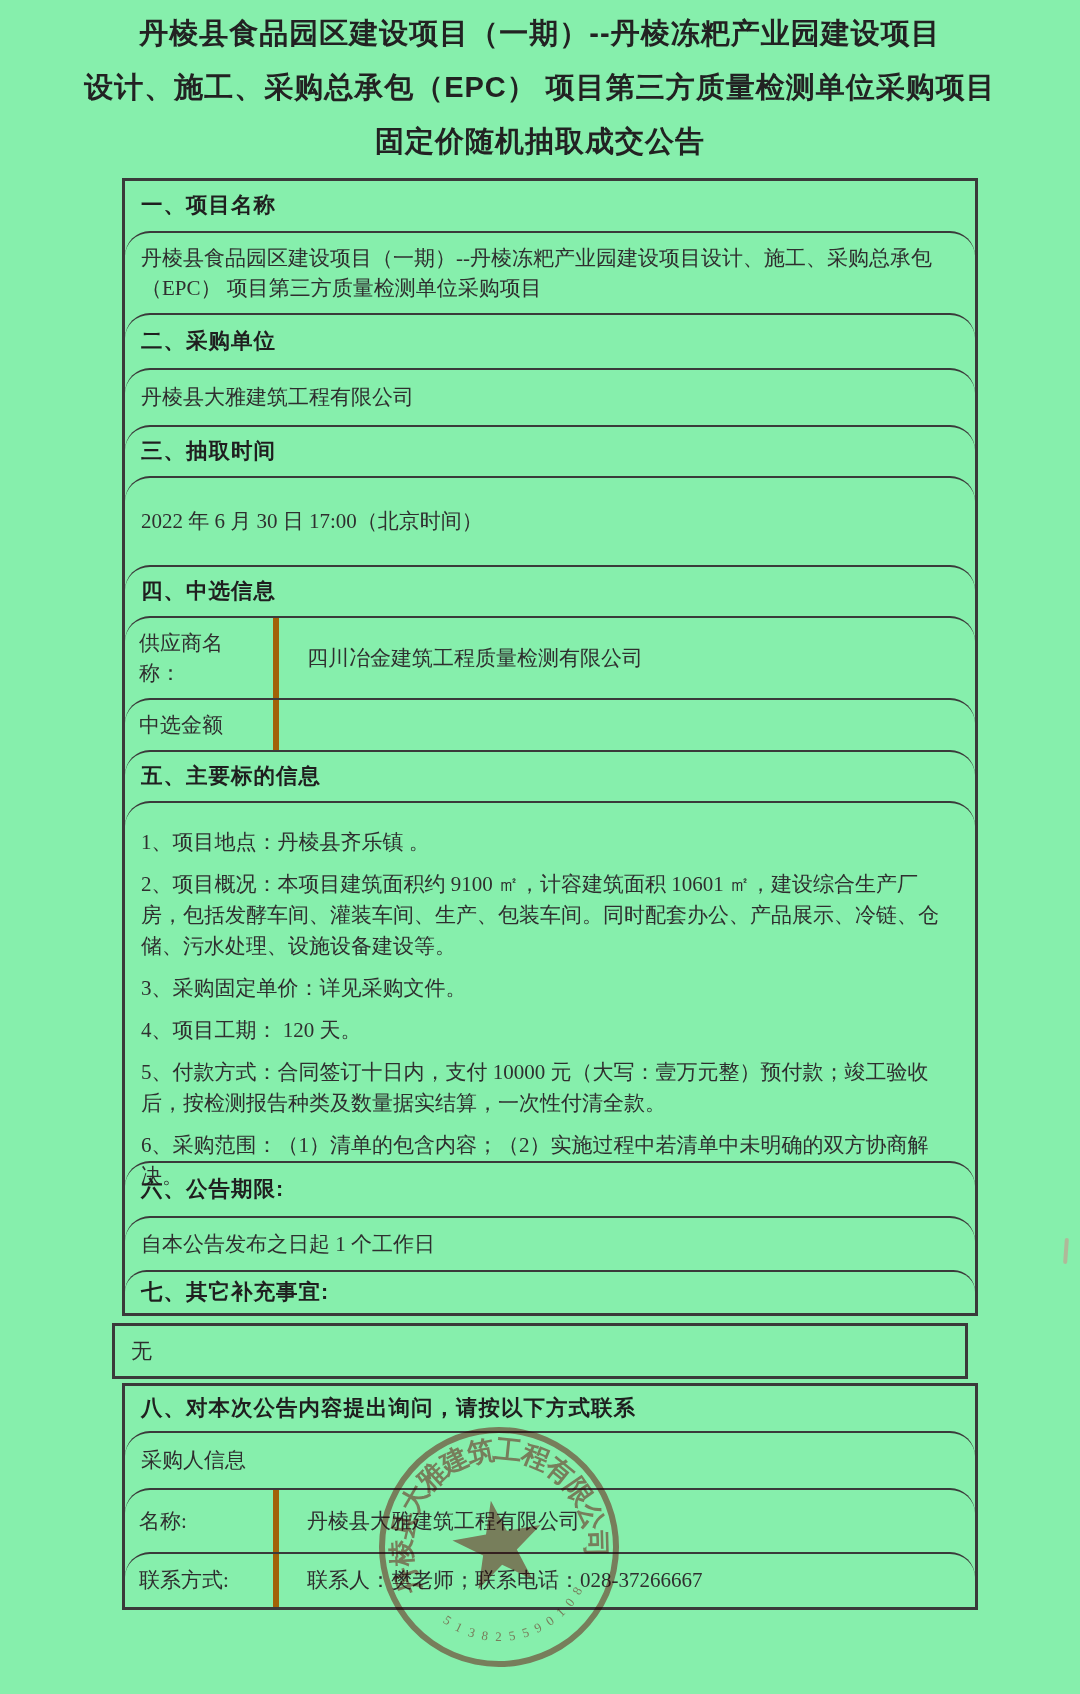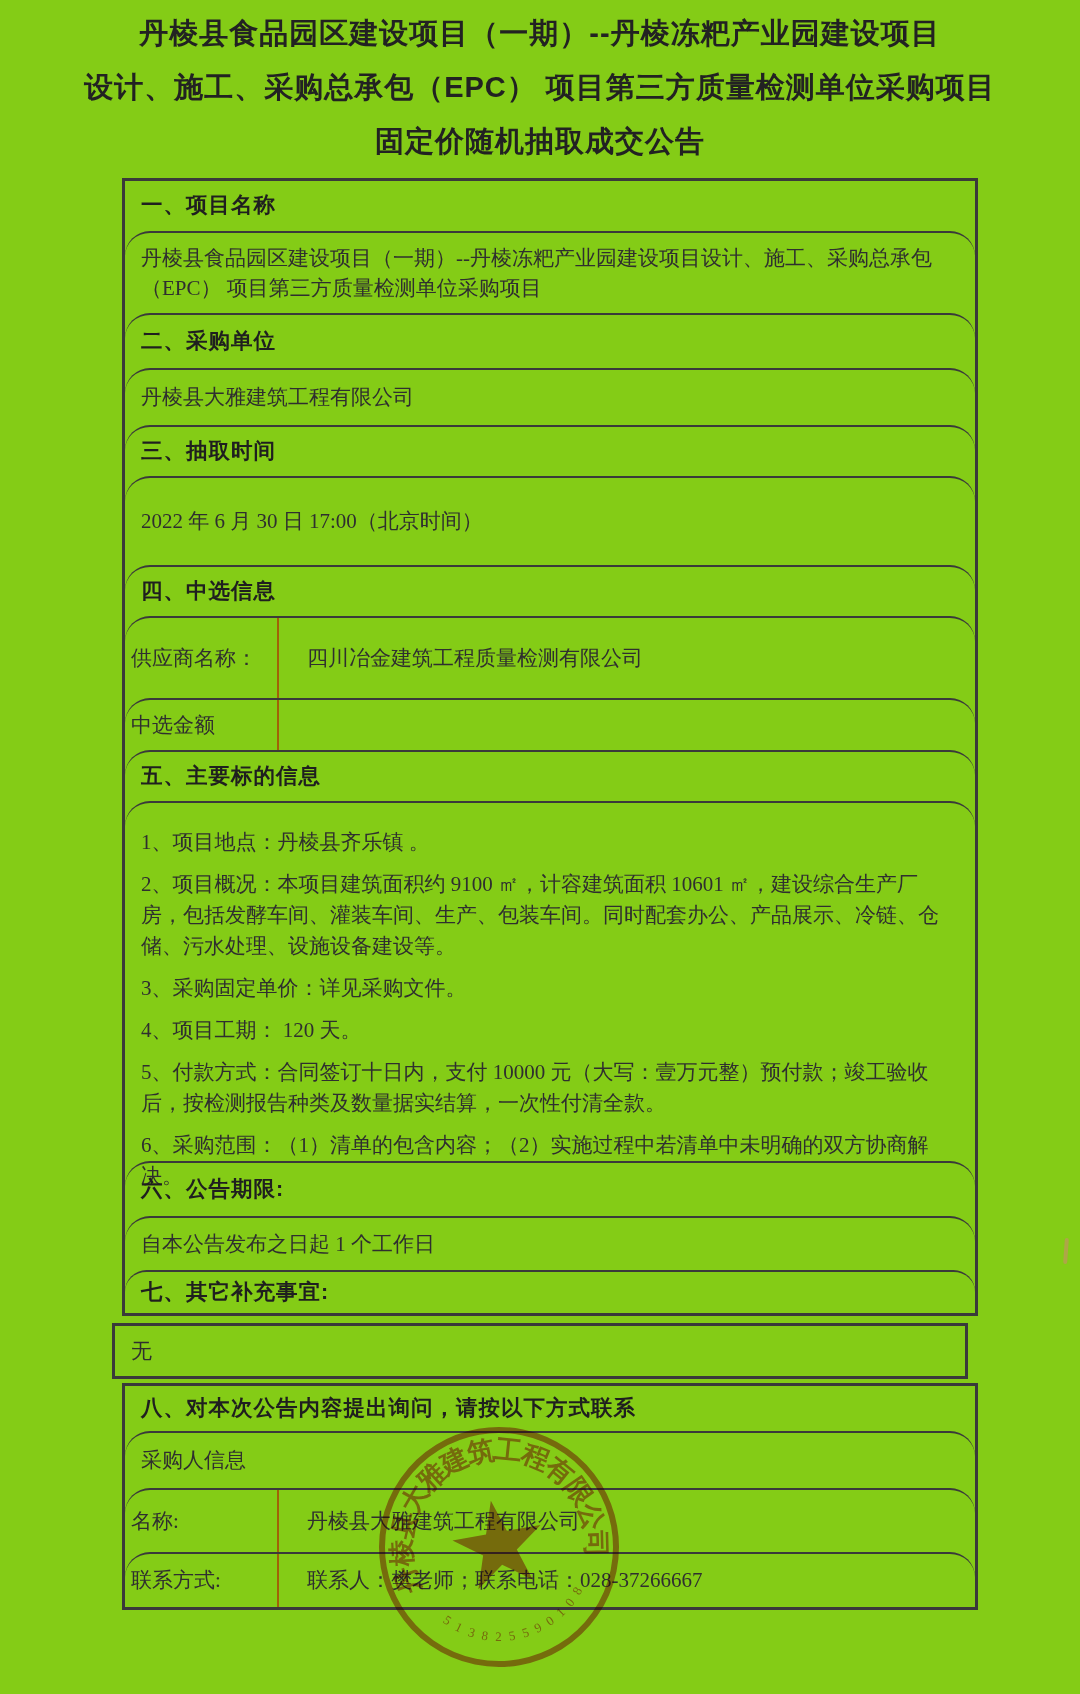--- a/index.html
+++ b/index.html
@@ -1,18 +1,18 @@
 <!DOCTYPE html>
 <html><head>
 <meta charset="utf-8">
 <style>
   html,body{margin:0;padding:0;background:#e9e7e3;}
   .page{
     position:relative;width:1080px;height:1694px;margin:0 auto;
-    background:#84cc16;overflow:hidden;
+    background:#86efac;overflow:hidden;
     font-family:"Liberation Serif","DejaVu Serif",serif;color:#2f2f2f;
   }
   .title{
     position:absolute;top:6px;left:0;width:100%;text-align:center;
     font-family:"Liberation Sans","DejaVu Sans",sans-serif;
     font-weight:700;font-size:29px;color:#222;letter-spacing:1px;
   }
   .title div{line-height:54px;}
   .tbl{
     position:absolute;left:122px;width:856px;
@@ -24,22 +24,22 @@
     display:flex;align-items:center;
     padding:0 16px;font-size:21px;line-height:1.45;border-radius:25px;
   }
   .row.first{border-top:none;}
   .hrow{
     font-family:"Liberation Sans","DejaVu Sans",sans-serif;
     font-weight:700;font-size:21.5px;color:#1f1f1f;letter-spacing:1px;
   }
   .twocol{padding:0;align-items:stretch;}
   .twocol .lab{
-    width:154px;box-sizing:border-box;border-right:2px solid #a16207;
-    display:flex;align-items:center;padding:0 6px;flex:0 0 154px;
+    width:154px;box-sizing:border-box;border-right:6px solid #a16207;
+    display:flex;align-items:center;padding:0 14px;flex:0 0 154px;
   }
   .twocol .val{flex:1;display:flex;align-items:center;padding:0 28px;}
   .items{display:block;padding:13px 16px;}
   .items .item{margin:11px 0;line-height:31px;font-size:21px;}
   
   .rh50{height:50px}.rh82{height:82px}.rh55{height:55px}.rh57{height:57px}
   .rh51{height:51px}.rh89{height:89px}.rh52{height:52px}.rh360{height:360px}
   .rh54{height:54px}.rh43{height:43px}.rh45{height:45px}.rh56{height:64px}
   
   .nonebox{top:1323px;left:112px;width:856px;height:56px;display:flex;align-items:center;

